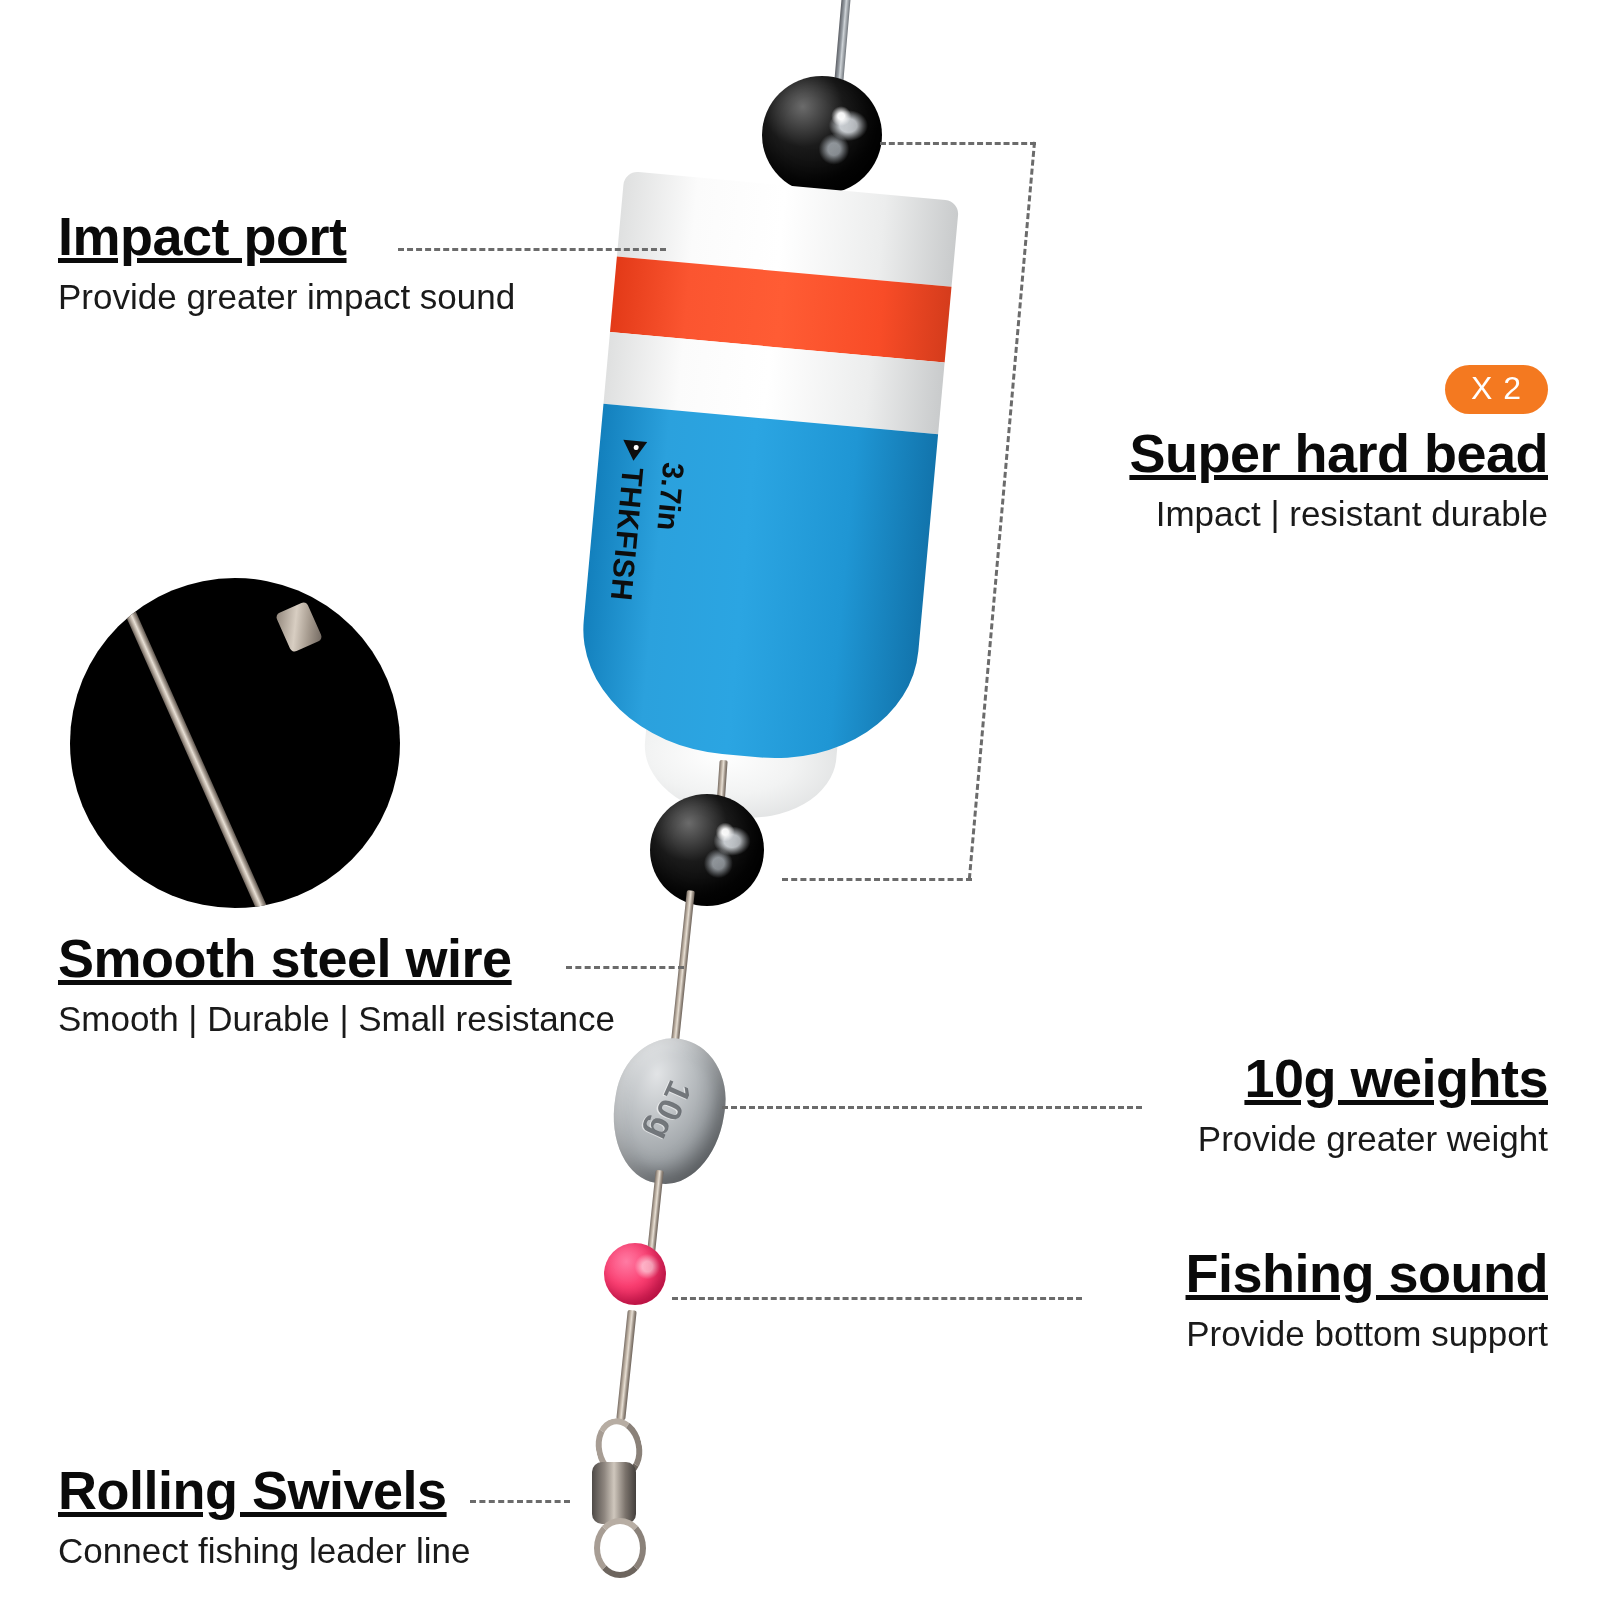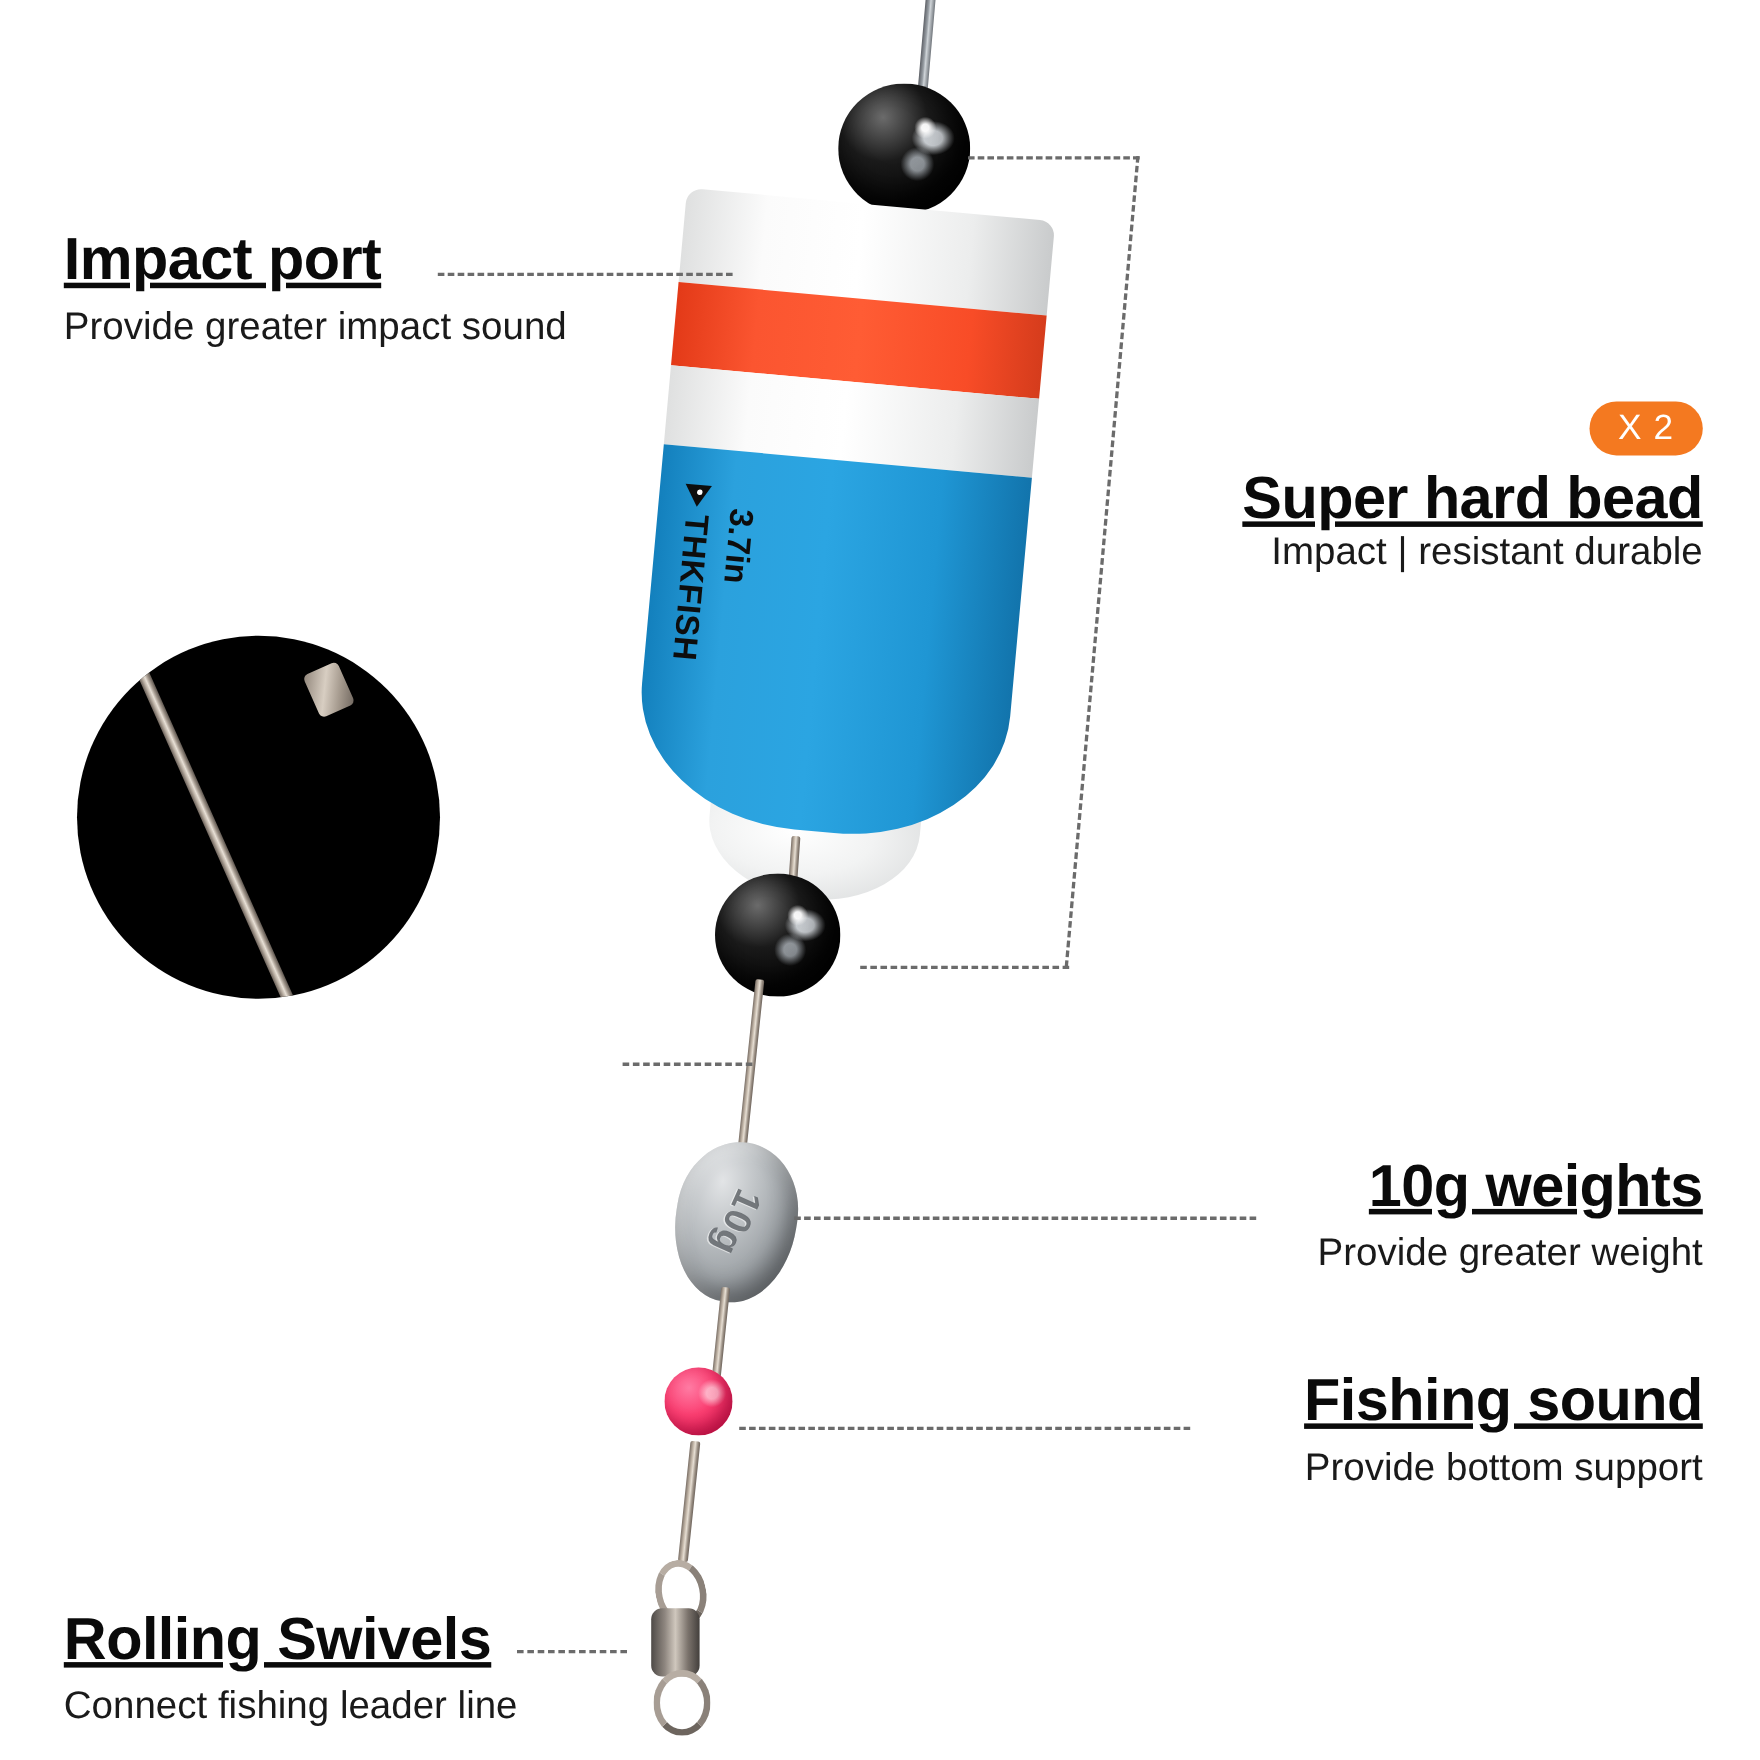--- a/index.html
+++ b/index.html
@@ -48,21 +48,21 @@
   #callout-smooth-wire { left: 58px; top: 930px; }
   #callout-smooth-wire .title { font-size: 54px; }
   #callout-smooth-wire .sub { font-size: 35px; margin-top: 12px; }
 
   #callout-rolling-swivels { left: 58px; top: 1462px; }
   #callout-rolling-swivels .title { font-size: 54px; }
   #callout-rolling-swivels .sub { font-size: 35px; margin-top: 12px; }
 
   #callout-super-hard-bead { right: 52px; top: 425px; width: 560px; }
   #callout-super-hard-bead .title { font-size: 54px; }
-  #callout-super-hard-bead .sub { font-size: 35px; }
+  #callout-super-hard-bead .sub { font-size: 35px; margin-top: 12px; }
 
   #callout-weights { right: 52px; top: 1050px; width: 560px; }
   #callout-weights .title { font-size: 54px; }
   #callout-weights .sub { font-size: 35px; margin-top: 12px; }
 
   #callout-fishing-beads { right: 52px; top: 1245px; width: 560px; }
   #callout-fishing-beads .title { font-size: 54px; }
   #callout-fishing-beads .sub { font-size: 35px; margin-top: 12px; }
 
   
@@ -358,20 +358,24 @@
     <div class="sub">Provide greater impact sound</div>
   </div>
 
   <div class="qty-badge">X 2</div>
 
   <div class="callout right" id="callout-super-hard-bead">
     <div class="title">Super hard bead</div>
     <div class="sub">Impact | resistant durable</div>
   </div>
 
+  <div class="callout left" id="callout-smooth-wire">
+    <div class="title">Smooth steel wire</div>
+    <div class="sub">Smooth | Durable | Small resistance</div>
+  </div>
 
   <div class="callout right" id="callout-weights">
     <div class="title">10g weights</div>
     <div class="sub">Provide greater weight</div>
   </div>
 
   <div class="callout right" id="callout-fishing-beads">
     <div class="title">Fishing sound</div>
     <div class="sub">Provide bottom support</div>
   </div>

